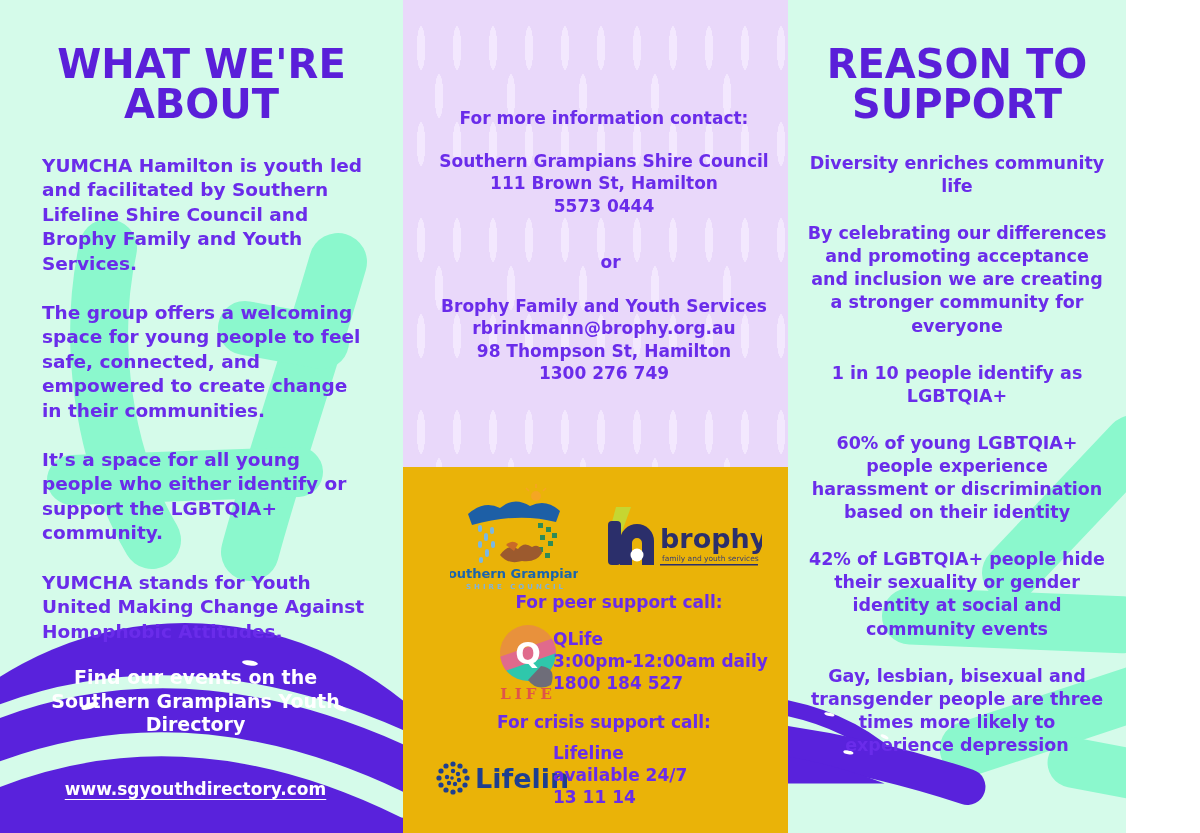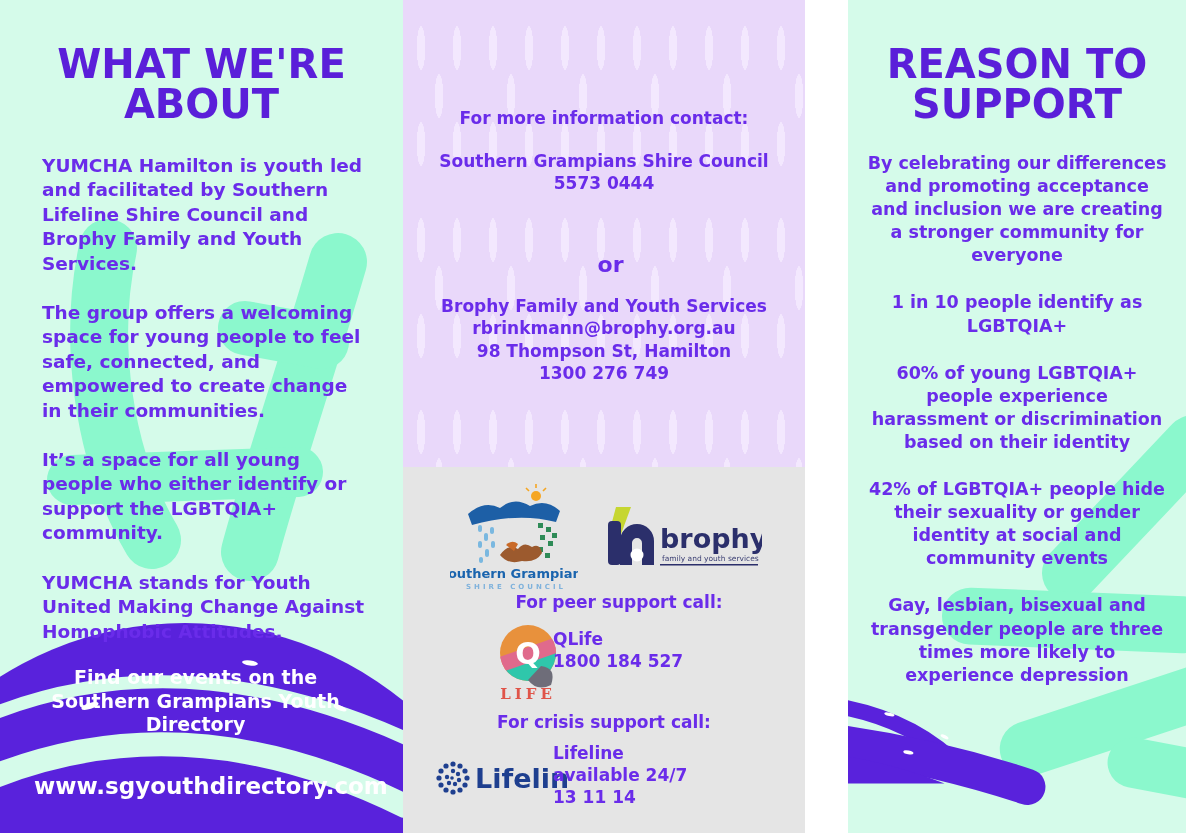--- a/index.html
+++ b/index.html
@@ -12,22 +12,22 @@
     --petal:#f3e8fe;
     --navy:#2b2f6b;
     --lifeline-blue:#1e3f8f;
   }
   *{margin:0;padding:0;box-sizing:border-box;}
   html,body{width:1200px;height:833px;}
   body{font-family:"DejaVu Sans","Liberation Sans",sans-serif;}
   .page{position:relative;width:1200px;height:833px;overflow:hidden;background:#fff;}
   .panel{position:absolute;top:0;height:833px;overflow:hidden;}
   .panel-left{left:0;width:403px;background:var(--mint);}
-  .panel-middle{left:403px;width:402px;background:#e5e5e5;}
-  .panel-right{left:848px;width:338px;background:var(--mint);}
+  .panel-middle{left:403px;width:402px;background:#eab308;}
+  .panel-right{left:788px;width:338px;background:var(--mint);}
 
   .deco{position:absolute;left:0;top:0;width:100%;height:100%;pointer-events:none;}
 
   .big-title{
     position:relative;z-index:2;
     margin-top:44px;text-align:center;
     font-size:40px;font-weight:bold;line-height:1.0;
     letter-spacing:0px;color:var(--title-purple);
     padding:0 22px;
   }
@@ -37,43 +37,43 @@
     line-height:1.32;margin-bottom:25px;
   }
 
   .blob-wrap{position:absolute;left:0;bottom:0;width:403px;height:245px;z-index:1;}
   .blob-text{
     position:absolute;left:34px;right:46px;bottom:96px;z-index:2;
     text-align:center;color:#ffffff;font-weight:bold;font-size:19px;line-height:1.25;
   }
   .blob-url{
     position:absolute;left:34px;right:46px;bottom:34px;z-index:2;
-    text-align:center;color:#ffffff;font-weight:bold;font-size:23px;
-    text-underline-offset:4px;
+    text-align:center;color:#ffffff;font-weight:bold;font-size:17px;
+    text-decoration:underline;text-underline-offset:4px;
   }
 
   
   .mid-top{
     position:absolute;left:0;top:0;width:405px;height:467px;
     background-color:var(--lavender);
     background-image:
       radial-gradient(ellipse 7px 36px at 18px 48px, var(--petal) 60%, rgba(0,0,0,0) 61%),
       radial-gradient(ellipse 7px 36px at 36px 96px, var(--petal) 60%, rgba(0,0,0,0) 61%);
     background-size:36px 96px,72px 192px;
   }
   .mid-heading{
     position:absolute;left:0;right:0;text-align:center;
     font-size:17px;font-weight:bold;color:var(--body-purple);
   }
   .contact-block{
     position:absolute;left:0;right:0;text-align:center;
     font-size:17px;font-weight:bold;color:var(--body-purple);line-height:1.32;
   }
   .or-word{position:absolute;left:0;right:0;top:252px;text-align:center;
-    font-size:22px;font-weight:bold;color:var(--body-purple);padding-left:13px;}
+    font-size:17px;font-weight:bold;color:var(--body-purple);padding-left:13px;}
 
   .logos-row{position:absolute;top:478px;left:0;width:405px;height:118px;
     display:flex;align-items:center;justify-content:center;gap:26px;}
   .support-heading{font-size:17px;}
   .row-abs{position:absolute;left:0;width:405px;}
   .hotline-text{
     position:absolute;left:150px;top:0;
     font-size:17px;font-weight:bold;color:var(--body-purple);line-height:1.3;
     text-align:left;
   }
@@ -128,20 +128,21 @@
     <div class="blob-url">www.sgyouthdirectory.com</div>
   </div>
 
   <div class="panel panel-middle">
     <div class="mid-top"></div>
 
     <div class="mid-heading" style="top:108px;">For more information contact:</div>
 
     <div class="contact-block" style="top:150px;">
       <div>Southern Grampians Shire Council</div>
+      <div>111 Brown St, Hamilton</div>
       <div>5573 0444</div>
     </div>
 
     <div class="or-word">or</div>
 
     <div class="contact-block" style="top:295px;">
       <div>Brophy Family and Youth Services</div>
       <div>rbrinkmann@brophy.org.au</div>
       <div>98 Thompson St, Hamilton</div>
       <div>1300 276 749</div>
@@ -200,20 +201,21 @@
           <rect x="0" y="0" width="86" height="62" fill="#e8913c"></rect>
           <polygon points="0,40 86,10 86,28 0,58" fill="#e06a8c"></polygon>
           <polygon points="0,56 86,26 86,64 0,64" fill="#2fc7ab"></polygon>
           <text x="43" y="42" text-anchor="middle" class="qlife-q">Q</text>
         </g>
         <path d="M56,44 q16,2 10,19 q-14,7 -23,-5 z" fill="#6e6d79"></path>
         <text x="43" y="77" text-anchor="middle" class="qlife-life">LIFE</text>
       </svg>
       <div class="hotline-text" style="top:8px;">
         <div>QLife</div>
+        <div>3:00pm-12:00am daily</div>
         <div>1800 184 527</div>
       </div>
     </div>
 
     <div class="mid-heading support-heading" style="top:712px;">For crisis support call:</div>
 
     <div class="row-abs" style="top:742px;height:80px;">
       <svg width="136" height="50" viewBox="0 0 136 50" style="position:absolute;left:28px;top:12px;">
         <g fill="#1e3f8f">
           <circle cx="22" cy="10" r="2.6"></circle>
@@ -258,20 +260,21 @@
       <path d="M-4,796 Q105,812 208,846" stroke="#5922dc" stroke-width="42" fill="none" stroke-linecap="round"></path>
       <path d="M-4,810 Q55,820 112,842 L-4,842 Z" fill="#5922dc"></path>
       <ellipse cx="48" cy="762" rx="6" ry="2" fill="#ffffff" transform="rotate(12 48 762)"></ellipse>
       <ellipse cx="112" cy="788" rx="5" ry="2" fill="#ffffff" transform="rotate(28 112 788)"></ellipse>
       <ellipse cx="70" cy="806" rx="6" ry="2.2" fill="#ffffff" transform="rotate(10 70 806)"></ellipse>
     </svg>
 
     <div class="big-title">REASON TO SUPPORT</div>
 
     <div class="right-body">
+      <p>Diversity enriches community life</p>
       <p>By celebrating our differences and promoting acceptance and inclusion we are creating a stronger community for everyone</p>
       <p>1 in 10 people identify as LGBTQIA+</p>
       <p>60% of young LGBTQIA+ people experience harassment or discrimination based on their identity</p>
       <p>42% of LGBTQIA+ people hide their sexuality or gender identity at social and community events</p>
       <p>Gay, lesbian, bisexual and transgender people are three times more likely to experience depression</p>
     </div>
   </div>
 
 </div>
 

